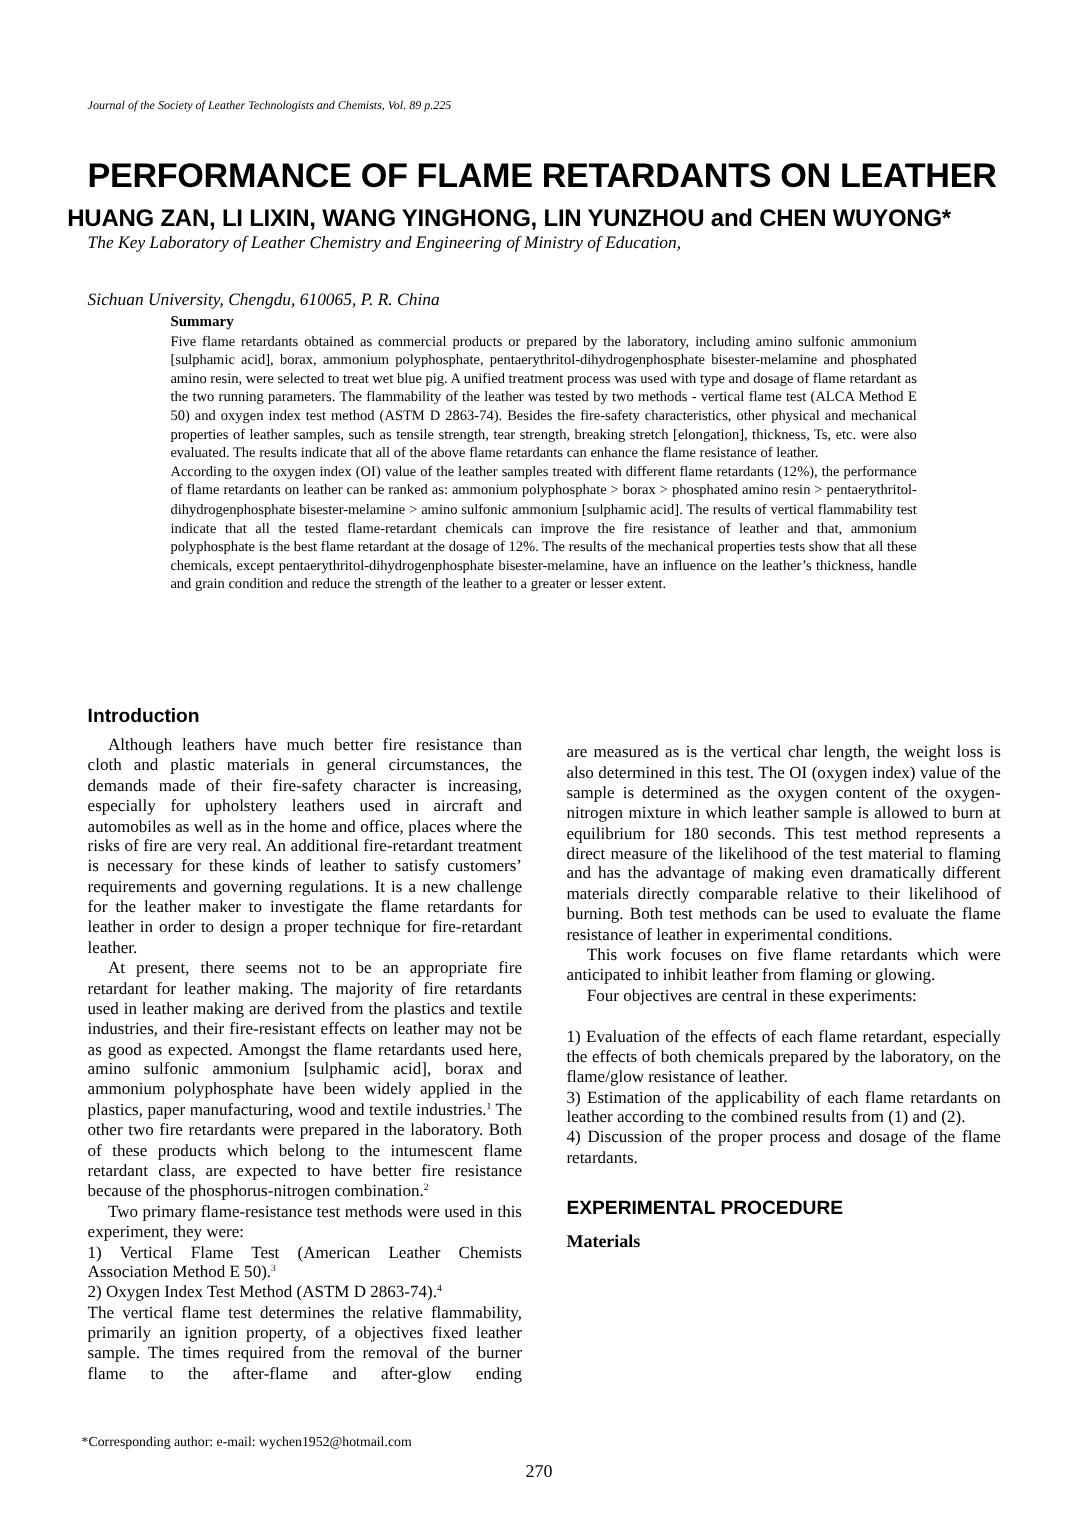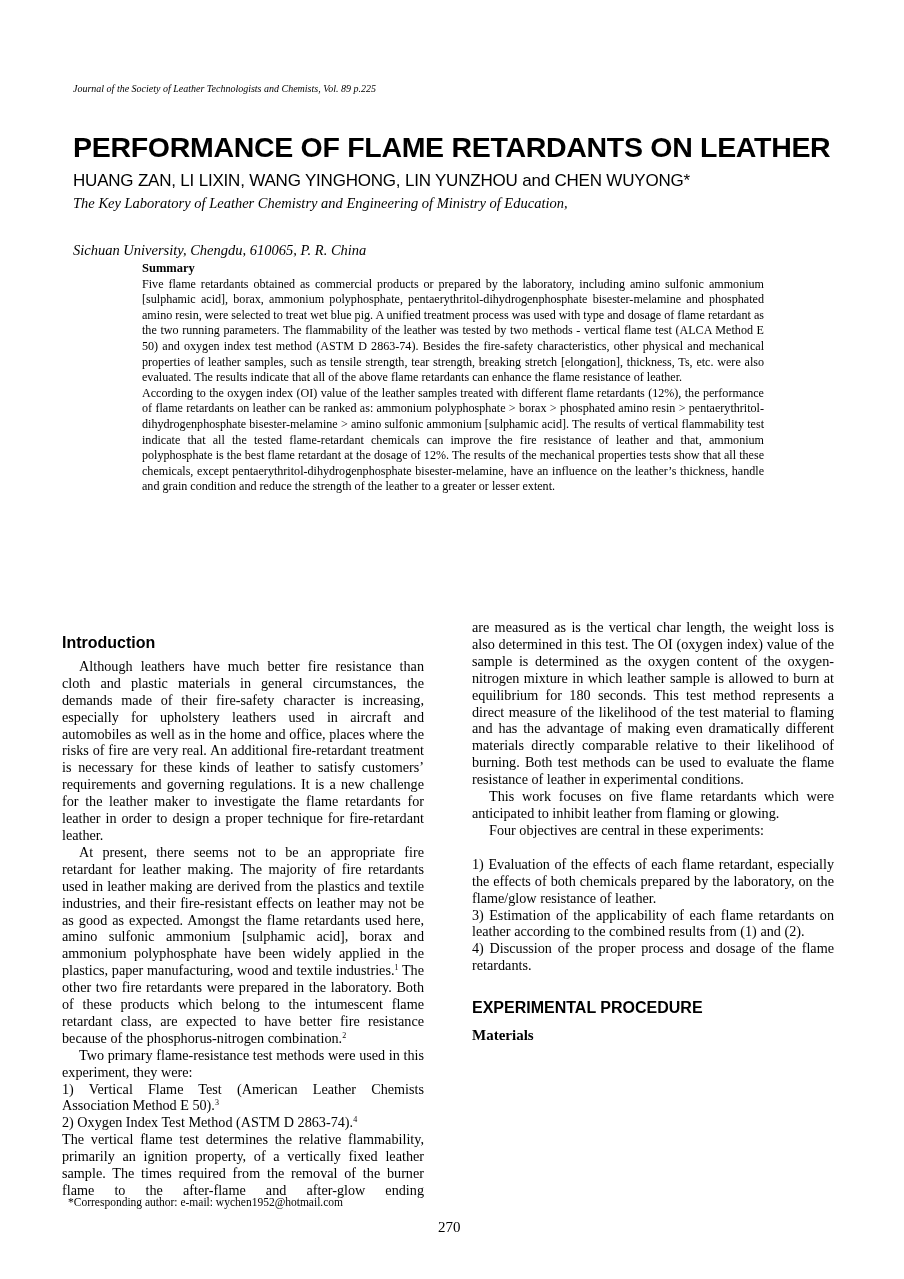--- a/index.html
+++ b/index.html
@@ -3,33 +3,33 @@
 <meta charset="utf-8">
 <style>
   html, body { margin: 0; padding: 0; background: #ffffff; }
   body { width: 904px; height: 1279px; position: relative; overflow: hidden; color: #000; }
   .serif { font-family: "Liberation Serif", "DejaVu Serif", serif; }
   .sans { font-family: "Liberation Sans", "DejaVu Sans", sans-serif; }
   .abs { position: absolute; }
 
   .journal { left: 73px; top: 83px; font-size: 10px; font-style: italic; }
   .title { left: 73px; top: 131px; font-size: 28.5px; font-weight: bold; letter-spacing: -0.3px; white-space: nowrap; }
-  .authors { left: 73px; top: 171px; font-size: 17px; font-weight: normal; white-space: nowrap; letter-spacing: -0.2px; }
+  .authors { left: 56px; top: 171px; font-size: 20px; font-weight: bold; white-space: nowrap; letter-spacing: -0.2px; }
   .affil { left: 73px; font-size: 14.5px; font-style: italic; white-space: nowrap; }
   .affil1 { top: 195px; }
   .affil2 { top: 217px; margin-top: 25px; }
 
   .summary { left: 142px; top: 261px; width: 622px; font-size: 12.1px; line-height: 15.6px; text-align: justify; }
   .summary h3 { margin: 0; font-size: 12.5px; font-weight: bold; }
   .summary p { margin: 0; }
 
   .col { width: 362px; font-size: 14.2px; line-height: 16.9px; text-align: justify; }
   .col p { margin: 0; }
   .indent { text-indent: 17px; }
-  .left-col { left: 62px; top: 590px; margin-top: 45px; }
+  .left-col { left: 73px; top: 590px; }
   .right-col { left: 472px; top: 592px; margin-top: 27px; }
 
   .section-h { font-size: 16px; font-weight: bold; margin: 0 0 6px 0; }
   .sub-h { font-size: 15px; font-weight: bold; margin: 0 0 4px 0; }
   sup { font-size: 8px; line-height: 0; vertical-align: 5px; }
 
   .footnote { left: 68px; top: 1196px; font-size: 11.5px; }
   .pagenum { left: 438px; top: 1219px; font-size: 15px; }
 </style>
 </head>
@@ -48,21 +48,21 @@
   <p>According to the oxygen index (OI) value of the leather samples treated with different flame retardants (12%), the performance of flame retardants on leather can be ranked as: ammonium polyphosphate &gt; borax &gt; phosphated amino resin &gt; pentaerythritol-dihydrogenphosphate bisester-melamine &gt; amino sulfonic ammonium [sulphamic acid]. The results of vertical flammability test indicate that all the tested flame-retardant chemicals can improve the fire resistance of leather and that, ammonium polyphosphate is the best flame retardant at the dosage of 12%. The results of the mechanical properties tests show that all these chemicals, except pentaerythritol-dihydrogenphosphate bisester-melamine, have an influence on the leather’s thickness, handle and grain condition and reduce the strength of the leather to a greater or lesser extent.</p>
 </div>
 
 <div class="abs serif col left-col">
   <div class="sans section-h">Introduction</div>
   <p class="indent">Although leathers have much better fire resistance than cloth and plastic materials in general circumstances, the demands made of their fire-safety character is increasing, especially for upholstery leathers used in aircraft and automobiles as well as in the home and office, places where the risks of fire are very real. An additional fire-retardant treatment is necessary for these kinds of leather to satisfy customers’ requirements and governing regulations. It is a new challenge for the leather maker to investigate the flame retardants for leather in order to design a proper technique for fire-retardant leather.</p>
   <p class="indent"><span>At present, there seems not to be an appropriate fire retardant for leather making. The majority of fire retardants used in leather making are derived from the plastics and textile industries, and their fire-resistant effects on leather may not be as good as expected. Amongst the flame retardants used here, amino sulfonic ammonium [sulphamic acid], borax and ammonium polyphosphate have been widely applied in the plastics, paper manufacturing, wood and textile industries.</span><sup>1</sup><span> The other two fire retardants were prepared in the laboratory. Both of these products which belong to the intumescent flame retardant class, are expected to have better fire resistance because of the phosphorus-nitrogen combination.</span><sup>2</sup></p>
   <p class="indent">Two primary flame-resistance test methods were used in this experiment, they were:</p>
   <p><span>1) Vertical Flame Test (American Leather Chemists Association Method E 50).</span><sup>3</sup></p>
   <p><span>2) Oxygen Index Test Method (ASTM D 2863-74).</span><sup>4</sup></p>
-  <p id="p4-left" style="height: auto; overflow: hidden; text-align-last: justify;">The vertical flame test determines the relative flammability, primarily an ignition property, of a vertically fixed leather sample. The times required from the removal of the burner flame to the after-flame and after-glow ending</p>
+  <p id="p4-left" style="height: auto; overflow: hidden; text-align-last: justify;">The vertical flame test determines the relative flammability, primarily an ignition property, of a objectives fixed leather sample. The times required from the removal of the burner flame to the after-flame and after-glow ending</p>
 </div>
 
 <div class="abs serif col right-col">
   <p id="p4-right">are measured as is the vertical char length, the weight loss is also determined in this test. The OI (oxygen index) value of the sample is determined as the oxygen content of the oxygen-nitrogen mixture in which leather sample is allowed to burn at equilibrium for 180 seconds.  This test method represents a direct measure of the likelihood of the test material to flaming and has the advantage of making even dramatically different materials directly comparable relative to their likelihood of burning. Both test methods can be used to evaluate the flame resistance of leather in experimental conditions.</p>
   <p class="indent">This work focuses on five flame retardants which were anticipated to inhibit leather from flaming or glowing.</p>
   <p class="indent">Four objectives are central in these experiments:</p>
   <div style="height:17px"></div>
   <p>1) Evaluation of the effects of each flame retardant, especially the effects of  both chemicals prepared by the laboratory, on the flame/glow resistance of leather.</p>
   <p>3) Estimation of the applicability of each flame retardants on leather according to the combined results from (1) and (2).</p>
   <p>4) Discussion of the proper process and dosage of the flame retardants.</p>

